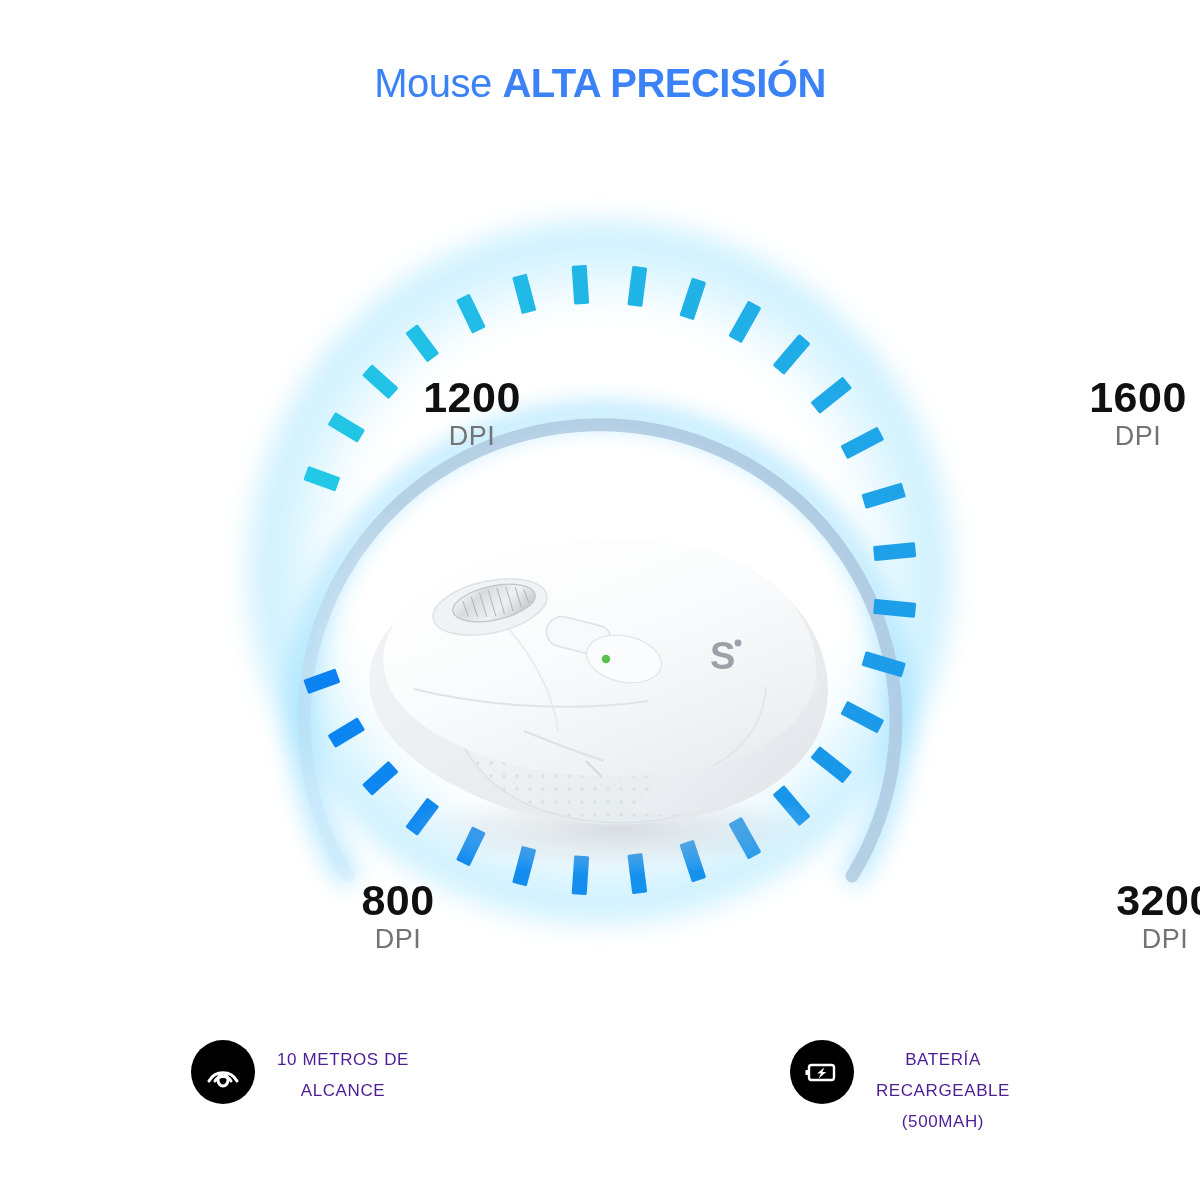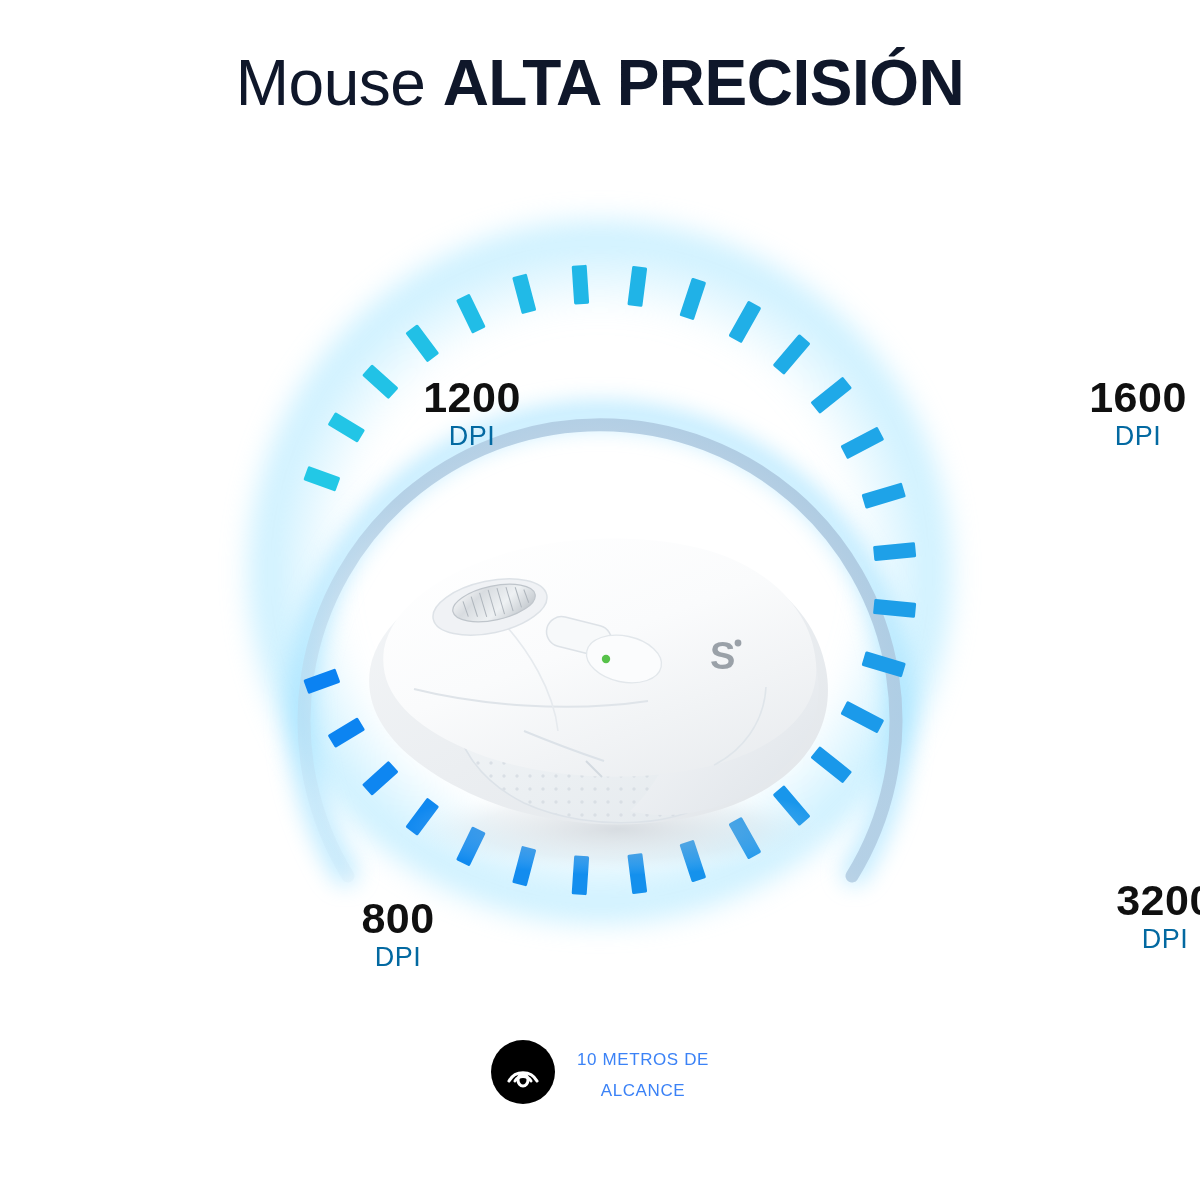--- a/index.html
+++ b/index.html
@@ -20,24 +20,24 @@
   
   .header {
     position: absolute;
     top: 0;
     left: 0;
     width: 1200px;
     text-align: center;
     padding-top: 46px;
   }
   .title {
-    font-size: 64px;
+    font-size: 40px;
     line-height: 74px;
     letter-spacing: -0.5px;
-    color: #0f172a;
+    color: #3b82f6;
     white-space: nowrap;
   }
   .title .title-light {
     font-weight: 300;
   }
   .title .title-bold {
     font-weight: 700;
   }
   .subtitle {
     margin-top: 14px;
@@ -101,26 +101,26 @@
     font-size: 43px;
     line-height: 46px;
     font-weight: 700;
     color: #101010;
     letter-spacing: 0.5px;
   }
   .dpi-unit {
     font-size: 27px;
     line-height: 32px;
     font-weight: 400;
-    color: #0369a1;
+    color: #737373;
     letter-spacing: 0.5px;
   }
   .dpi-tl { left: 162px;  top: 114px; }
   .dpi-tr { left: 828px;  top: 114px; }
-  .dpi-bl { left: 88px;   top: 635px; }
+  .dpi-bl { left: 88px;   top: 617px; }
   .dpi-br { left: 855px;  top: 617px; }
 
   
   .mouse-stage {
     position: absolute;
     left: 318px;
     top: 268px;
     width: 560px;
     height: 420px;
   }
@@ -152,21 +152,21 @@
     flex: 0 0 64px;
     display: flex;
     align-items: center;
     justify-content: center;
   }
   .feature-icon svg { display: block; }
   .feature-text {
     font-size: 17px;
     line-height: 31px;
     letter-spacing: 0.6px;
-    color: #3b82f6;
+    color: #4c1d95;
     text-align: center;
     max-width: 210px;
     padding-top: 4px;
     font-weight: 400;
   }
 </style>
 </head>
 <body>
 
 <div class="header">
@@ -355,15 +355,27 @@
       <svg width="40" height="40" viewBox="0 0 40 40">
         <path d="M6 29 A 16 16 0 0 1 34 29" fill="none" stroke="#fff" stroke-width="3" stroke-linecap="round"></path>
         <path d="M12 29 A 9.5 9.5 0 0 1 28 29" fill="none" stroke="#fff" stroke-width="3" stroke-linecap="round"></path>
         <ellipse cx="20" cy="28" rx="5" ry="6" fill="none" stroke="#fff" stroke-width="3"></ellipse>
       </svg>
     </div>
     <div class="feature-text" style="white-space:pre-line;">10 METROS DE
 ALCANCE</div>
   </div>
 
+  <div class="feature">
+    <div class="feature-icon">
+      <svg width="40" height="40" viewBox="0 0 40 40">
+        <rect x="7" y="13" width="25" height="15" rx="2.5" fill="none" stroke="#fff" stroke-width="2.4"></rect>
+        <rect x="3.4" y="18" width="3.4" height="5" rx="1" fill="#fff"></rect>
+        <path d="M22.5 15.2 L15.2 21.4 L19 21.4 L16.6 26.4 L24.2 20 L20.3 20 Z" fill="#fff"></path>
+      </svg>
+    </div>
+    <div class="feature-text" style="white-space:pre-line;">BATERÍA
+RECARGEABLE
+(500MAH)</div>
+  </div>
 
 
 </div>
 
 </body></html>

